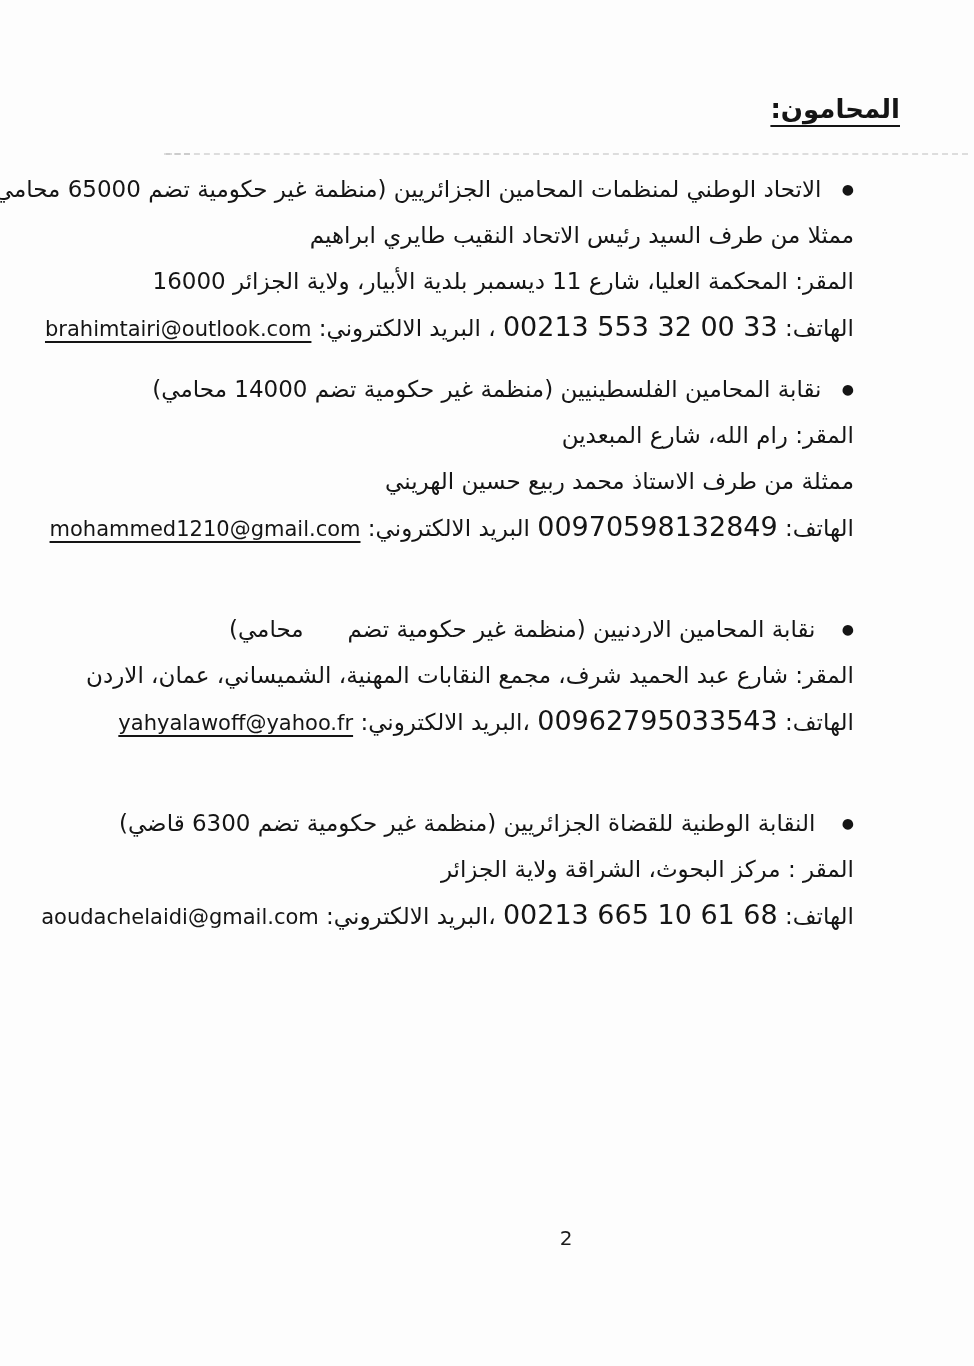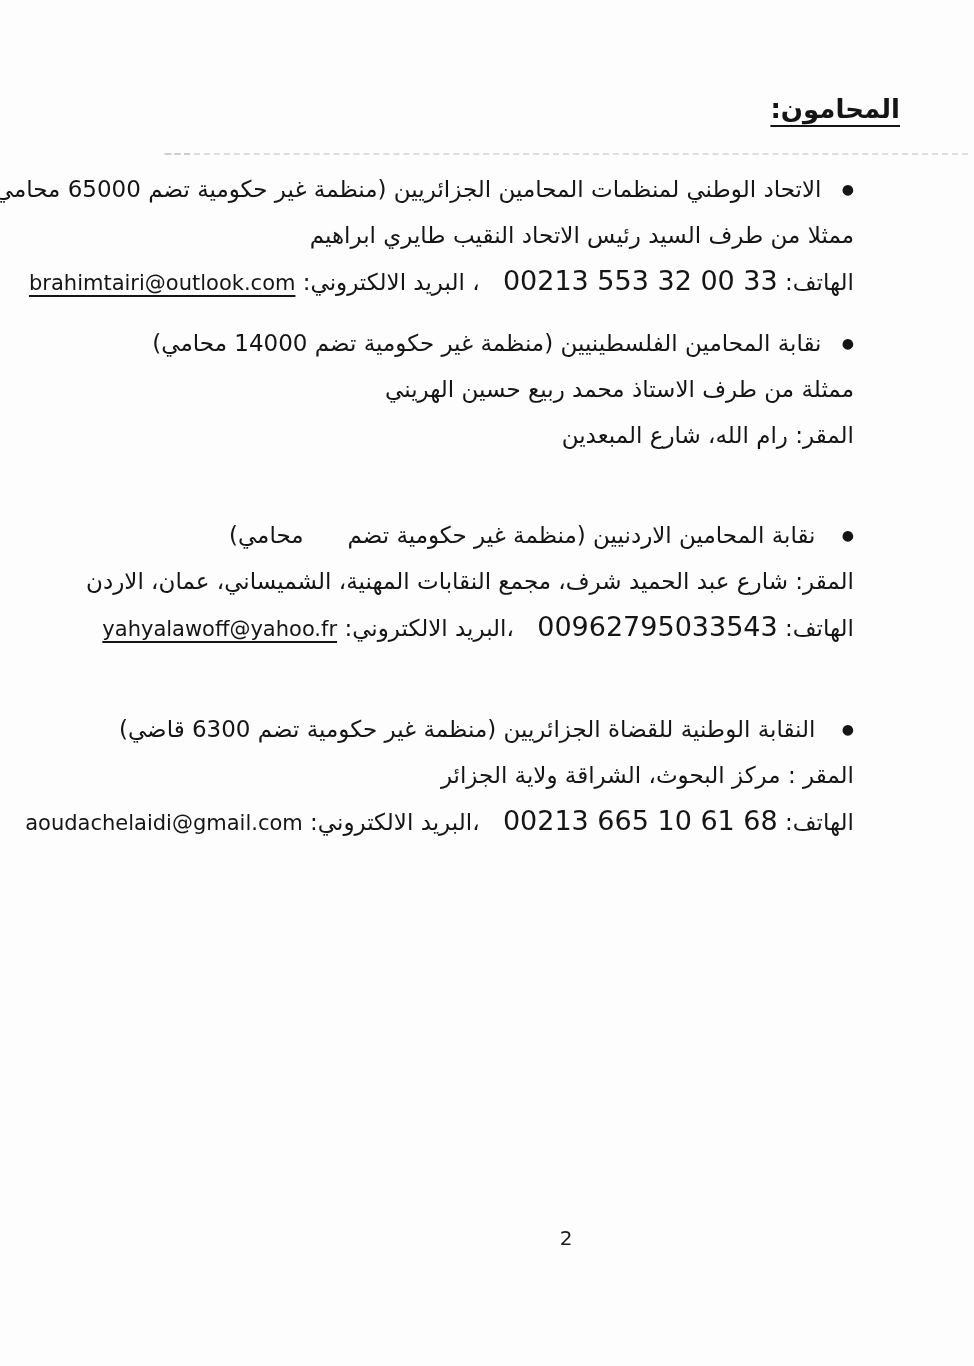--- a/index.html
+++ b/index.html
@@ -59,21 +59,21 @@
     white-space: nowrap;
     font-size: 23px;
     text-align: right;
   }
   .bullet {
     font-size: 14px;
     vertical-align: 3px;
     margin-inline-end: 13px;
   }
   .wide-gap .bullet { margin-inline-end: 19px; }
-  .ltr { direction: ltr; unicode-bidi: isolate; margin-left: 16px; }
+  .ltr { direction: ltr; unicode-bidi: isolate; }
   .phone { font-size: 27px; letter-spacing: 0.5px; }
   .email { font-size: 21px; }
   .u { text-decoration: underline; text-underline-offset: 5px; }
   .email2-line {
     font-size: 21px;
     padding-left: 0;
     padding-right: 0;
     margin-left: 0;
   }
   .email2-line .inner { margin-left: 22px; }
@@ -98,34 +98,41 @@
   <div class="artifact"></div>
   <div class="artifact-dark"></div>
 
   <div class="entries">
 
     <div class="entry tight">
       <div class="line name-line">
         <span class="bullet">●</span> <span>الاتحاد الوطني لمنظمات المحامين الجزائريين (منظمة غير حكومية تضم 65000 محامي)</span>
       </div>
       <div class="line">ممثلا من طرف السيد رئيس الاتحاد النقيب طايري ابراهيم</div>
+      <div class="line">المقر: المحكمة العليا، شارع 11 ديسمبر بلدية الأبيار، ولاية الجزائر 16000</div>
       <div class="line contact-line">
         <span>الهاتف:</span>
         <span class="ltr phone" dir="ltr">00213 553 32 00 33</span>
         <span>، البريد الالكتروني:</span>
         <span class="ltr email u" dir="ltr">brahimtairi@outlook.com</span>
       </div>
     </div>
 
     <div class="entry">
       <div class="line name-line">
         <span class="bullet">●</span> <span>نقابة المحامين الفلسطينيين (منظمة غير حكومية تضم 14000 محامي)</span>
       </div>
+      <div class="line">المقر: رام الله، شارع المبعدين</div>
       <div class="line">ممثلة من طرف الاستاذ محمد ربيع حسين الهريني</div>
-      <div class="line">المقر: رام الله، شارع المبعدين</div>
+      <div class="line contact-line">
+        <span>الهاتف:</span>
+        <span class="ltr phone" dir="ltr">00970598132849</span>
+        <span>البريد الالكتروني:</span>
+        <span class="ltr email u" dir="ltr">mohammed1210@gmail.com</span>
+      </div>
     </div>
 
     <div class="entry wide-gap">
       <div class="line name-line">
         <span class="bullet">●</span> <span>نقابة المحامين الاردنيين (منظمة غير حكومية تضم&nbsp;&nbsp;&nbsp;&nbsp;&nbsp; محامي)</span>
       </div>
       <div class="line">المقر: شارع عبد الحميد شرف، مجمع النقابات المهنية، الشميساني، عمان، الاردن</div>
       <div class="line contact-line">
         <span>الهاتف:</span>
         <span class="ltr phone" dir="ltr">00962795033543</span>

